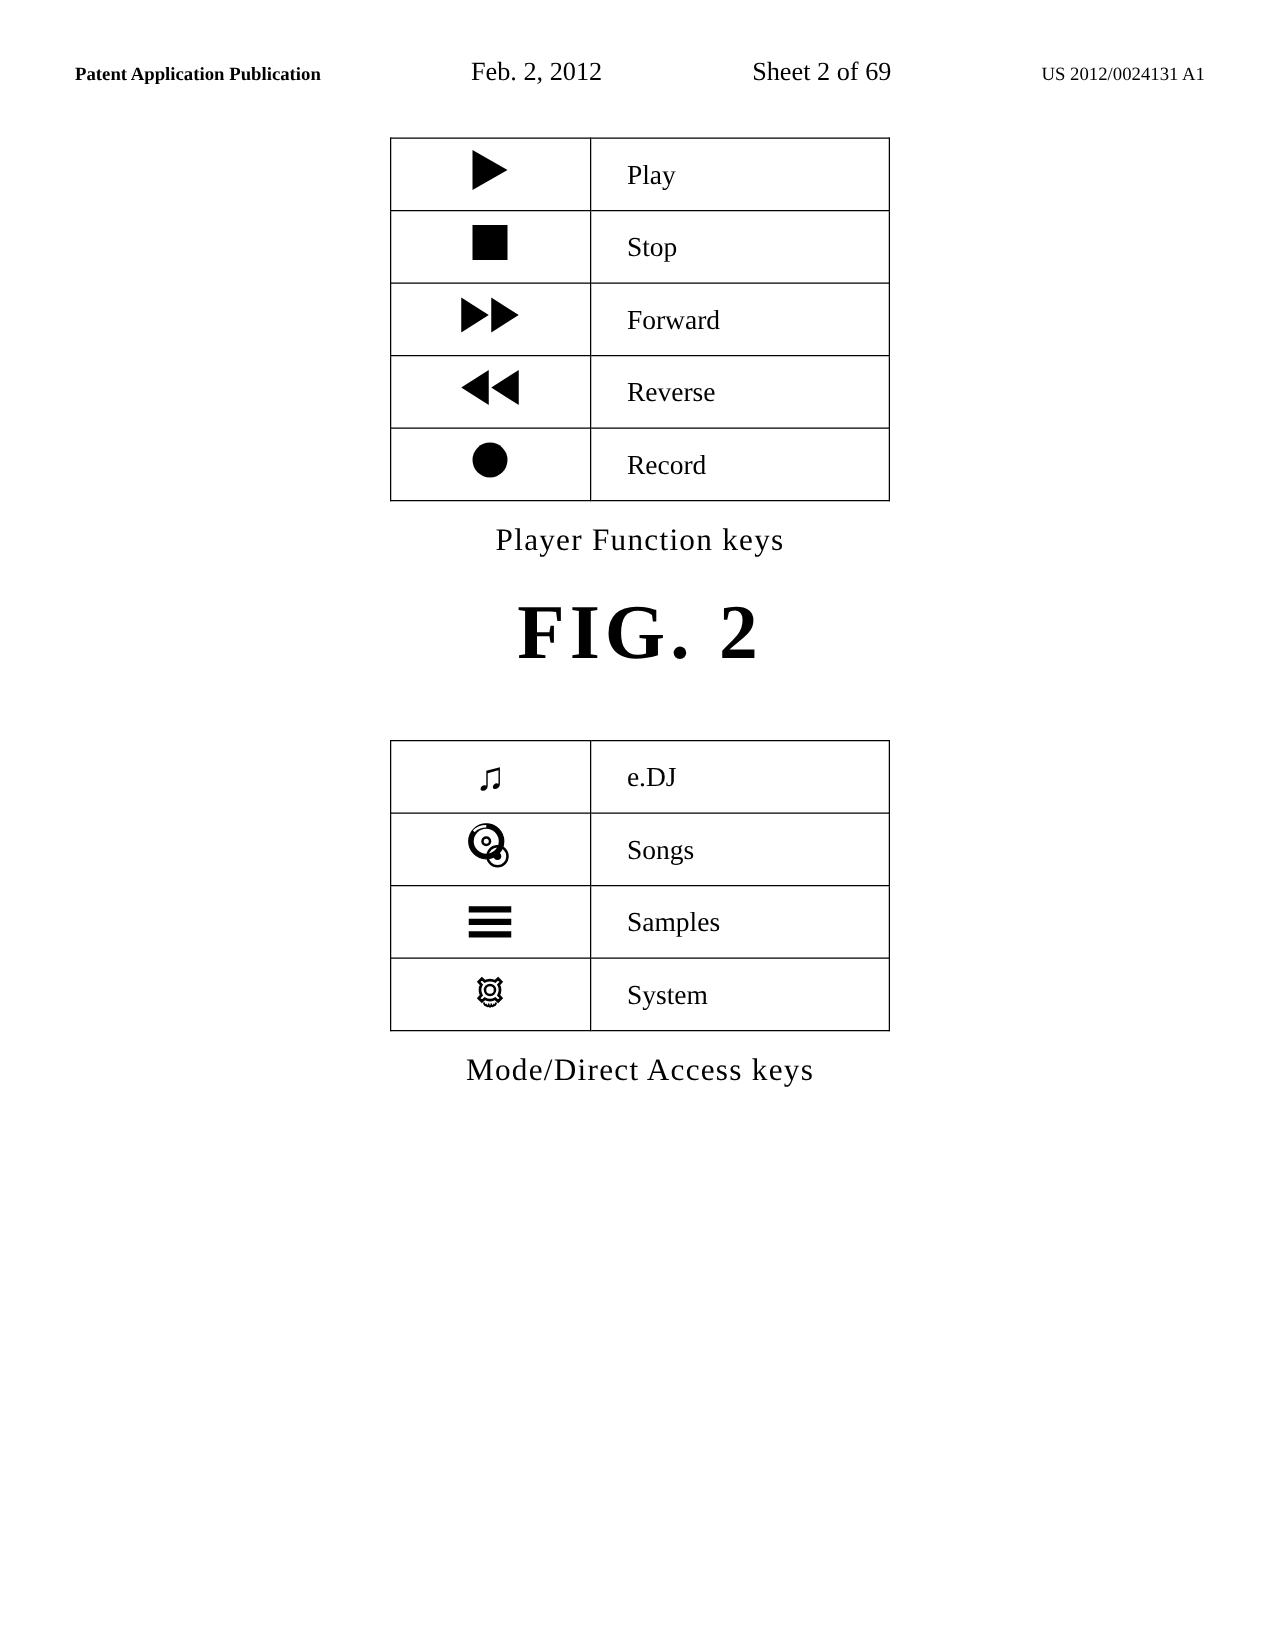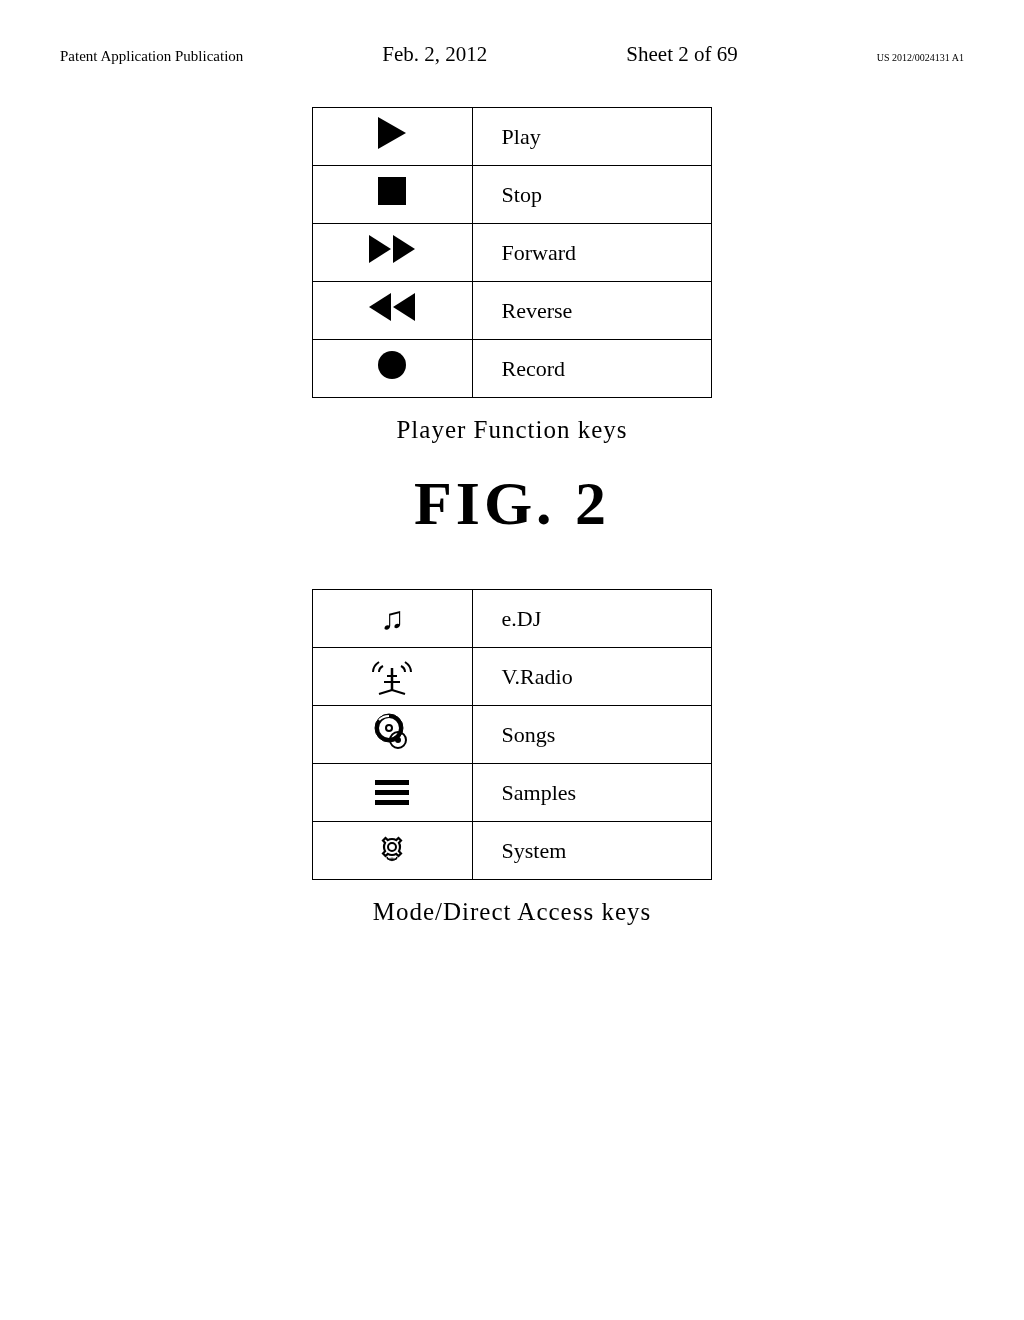--- a/index.html
+++ b/index.html
@@ -15,30 +15,30 @@
     .header {
       display: flex;
       justify-content: space-between;
       align-items: baseline;
       padding: 28px 60px 10px 60px;
       border-bottom: none;
       font-size: 15px;
     }
 
     .header-left {
-      font-weight: normal;
+      font-weight: bold;
       font-size: 15px;
     }
 
     .header-center {
       font-size: 21px;
     }
 
     .header-right {
-      font-size: 10px;
+      font-size: 15px;
       margin-top: 24px;
     }
 
     .page-content {
       padding: 30px 120px;
       display: flex;
       flex-direction: column;
       align-items: center;
     }
 
@@ -241,45 +241,20 @@
   <div class="fig-label">FIG.  2</div>
 
   <table class="symbol-table">
     <tbody>
       <tr>
         <td class="icon-cell">
           <span class="music-icon">♫</span>
         </td>
         <td class="label-cell">
           <span>e.DJ</span>
-        </td>
-      </tr>
-      <tr>
-        <td class="icon-cell">
-          <span class="radio-icon">
-            <svg viewBox="0 0 46 46" fill="none" xmlns="http://www.w3.org/2000/svg">
-
-              <line x1="23" y1="40" x2="23" y2="18" stroke="black" stroke-width="2.5"></line>
-
-              <line x1="23" y1="40" x2="10" y2="44" stroke="black" stroke-width="2.2"></line>
-              <line x1="23" y1="40" x2="36" y2="44" stroke="black" stroke-width="2.2"></line>
-
-              <line x1="15" y1="32" x2="31" y2="32" stroke="black" stroke-width="2"></line>
-              <line x1="18" y1="26" x2="28" y2="26" stroke="black" stroke-width="2"></line>
-
-              <path d="M14 16 Q10 18 10 22" stroke="black" stroke-width="2" fill="none"></path>
-              <path d="M10 12 Q4 16 4 22" stroke="black" stroke-width="2" fill="none"></path>
-
-              <path d="M32 16 Q36 18 36 22" stroke="black" stroke-width="2" fill="none"></path>
-              <path d="M36 12 Q42 16 42 22" stroke="black" stroke-width="2" fill="none"></path>
-            </svg>
-          </span>
-        </td>
-        <td class="label-cell">
-          <span>V.Radio</span>
         </td>
       </tr>
       <tr>
         <td class="icon-cell">
           <span class="cd-icon">
             <svg viewBox="0 0 42 42" xmlns="http://www.w3.org/2000/svg">
 
               <circle cx="18" cy="18" r="14" fill="#000" stroke="#000" stroke-width="1"></circle>
 
               <circle cx="18" cy="18" r="10" fill="#fff"></circle>

